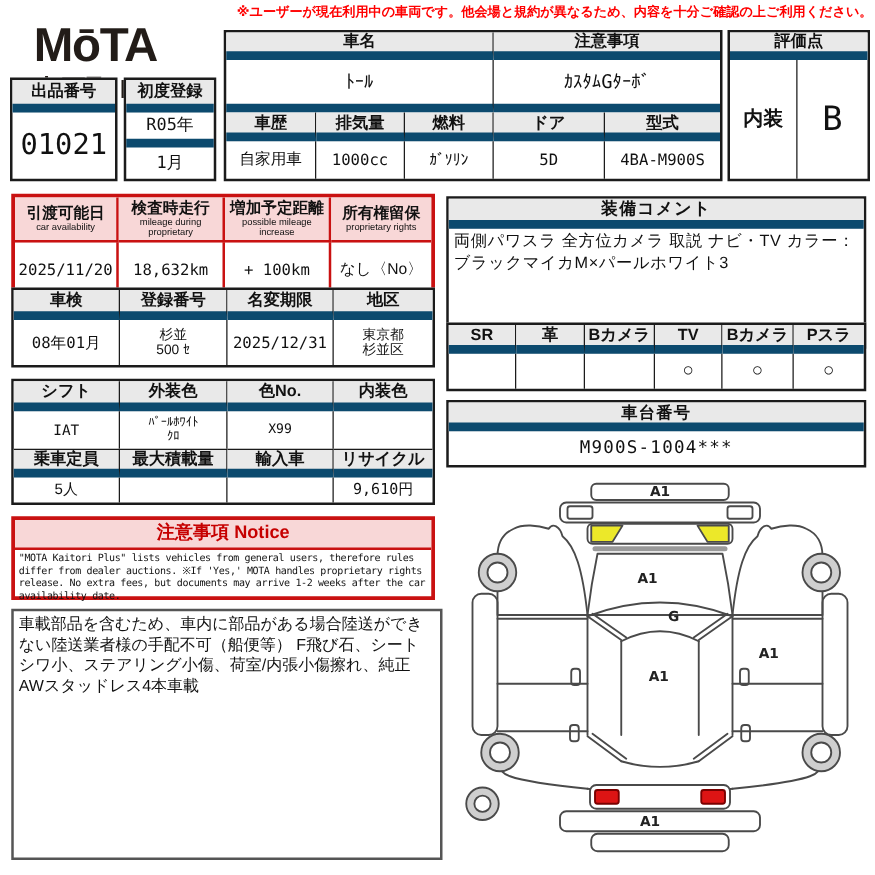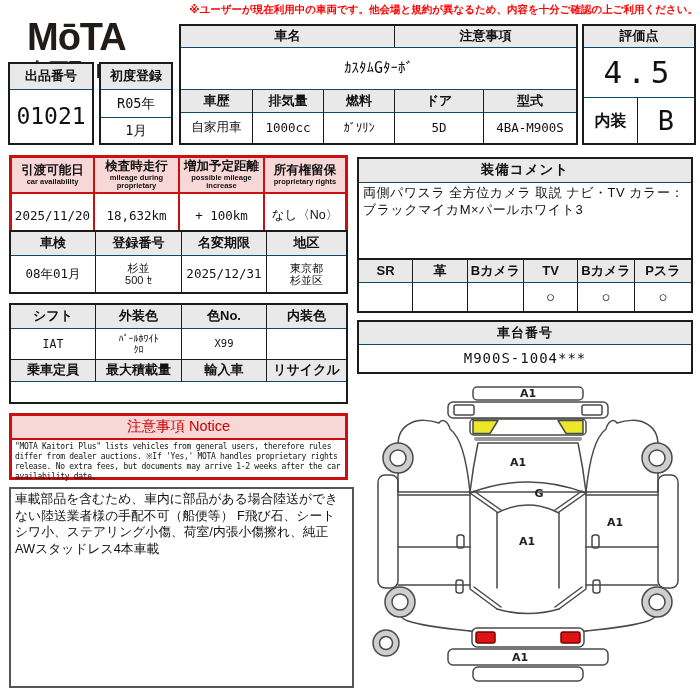--- a/index.html
+++ b/index.html
@@ -6,31 +6,31 @@
   html,body{width:700px;height:700px}
   body{position:relative;background:#fff;color:#111;
        font-family:"Liberation Sans","DejaVu Sans",sans-serif;overflow:hidden}
   .abs{position:absolute}
   .mono{font-family:"DejaVu Sans Mono","Liberation Sans",monospace}
   .tbl{position:absolute;display:flex;flex-direction:column;border:2px solid #1b1b1b;background:#fff}
   .tr{display:flex;width:100%;flex:none}
   .td{display:flex;flex-direction:column;align-items:center;justify-content:center;text-align:center;
       border-right:1px solid #1b1b1b;overflow:hidden;line-height:1.1}
   .td:last-child{border-right:0}
-  .bb{border-bottom:1px solid #0c4a6e}
+  .bb{border-bottom:7px solid #0c4a6e}
   .hd{background:#e9e9e9;font-weight:bold}
   .redbox{border:3px solid #c91111}
   .redbox .td{border-right:2px solid #c91111}
   .redbox .td:last-child{border-right:0}
   .redbox .bb{border-bottom:2px solid #c91111}
   .pink{background:#f8d7d7}
   .banner{position:absolute;top:3px;right:2px;font-size:10.5px;font-weight:bold;color:#f00;letter-spacing:0}
   .brand{position:absolute;left:27px;top:18px;font-size:38px;font-weight:bold;color:#221c18;letter-spacing:-1px;line-height:1}
   .brand-sub{position:absolute;left:27px;top:57px;font-size:21px;font-weight:bold;color:#221c18;letter-spacing:0}
-  .sublabel{font-size:7.5px;font-weight:bold;line-height:1.05}
+  .sublabel{font-size:7.5px;font-weight:normal;line-height:1.05}
   .lbl13{font-size:13px}
   .notice-body{font-family:"DejaVu Sans Mono",monospace;font-size:8px;line-height:1.25;text-align:left;
                align-items:flex-start;justify-content:flex-start;padding:2px 3px;letter-spacing:-0.3px}
   .comment-body{font-size:12.8px;line-height:1.3;text-align:left;align-items:flex-start;
                 justify-content:flex-start;padding:2px 4px}
   svg text{font-family:"DejaVu Sans","Liberation Sans",sans-serif;font-weight:600;fill:#222}
 </style>
 </head>
 <body>
 
@@ -59,20 +59,21 @@
       <div class="td mono" style="flex:1;font-size:13.5px">1月</div>
     </div>
 </div>
 
 <div class="tbl" style="left:179px;top:24px;width:399px;height:121px">
   <div class="tr" style="height:22px">
     <div class="td hd bb lbl13" style="width:214px">車名</div>
     <div class="td hd bb lbl13" style="flex:1">注意事項</div>
   </div>
   <div class="tr" style="height:42px">
+    <div class="td bb mono" style="width:214px;font-size:15px">ﾄｰﾙ</div>
     <div class="td bb mono" style="flex:1;font-size:15px">ｶｽﾀﾑGﾀｰﾎﾞ</div>
   </div>
   <div class="tr" style="height:23px">
     <div class="td hd bb lbl13" style="width:72px">車歴</div>
     <div class="td hd bb lbl13" style="width:71px">排気量</div>
     <div class="td hd bb lbl13" style="width:71px">燃料</div>
     <div class="td hd bb lbl13" style="width:89px">ドア</div>
     <div class="td hd bb lbl13" style="flex:1">型式</div>
   </div>
   <div class="tr" style="flex:1">
@@ -81,23 +82,20 @@
     <div class="td mono" style="width:71px;font-size:12.5px">ｶﾞｿﾘﾝ</div>
     <div class="td mono" style="width:89px;font-size:12.5px">5D</div>
     <div class="td mono" style="flex:1;font-size:12.5px">4BA-M900S</div>
   </div>
 </div>
 
 <div class="tbl" style="left:582px;top:24px;width:114px;height:121px">
   <div class="tr" style="height:22px">
       <div class="td hd bb lbl13" style="flex:1">評価点</div>
     </div>
-  <div class="tr" style="height:50px">
-      <div class="td bb mono" style="flex:1;font-size:31px;letter-spacing:5px">4.5</div>
-    </div>
   <div class="tr" style="flex:1">
     <div class="td" style="width:54px;font-size:16px;font-weight:bold">内装</div>
     <div class="td mono" style="flex:1;font-size:27px">B</div>
   </div>
 </div>
 
 <div class="tbl redbox" style="left:9px;top:155px;width:339px;height:85px">
   <div class="tr" style="height:36px">
     <div class="td hd pink bb" style="width:83px">
         <span style="font-size:12.5px">引渡可能日</span>
@@ -160,25 +158,31 @@
       </div>
     <div class="td mono" style="width:85px;font-size:10.5px">X99</div>
     <div class="td" style="flex:1"></div>
   </div>
   <div class="tr hdrow" style="height:23px">
     <div class="td hd bb lbl13" style="width:85px;border-top:1px solid #1b1b1b">乗車定員</div>
     <div class="td hd bb lbl13" style="width:86px;border-top:1px solid #1b1b1b">最大積載量</div>
     <div class="td hd bb lbl13" style="width:85px;border-top:1px solid #1b1b1b">輸入車</div>
     <div class="td hd bb lbl13" style="flex:1;border-top:1px solid #1b1b1b">リサイクル</div>
   </div>
+  <div class="tr" style="flex:1">
+    <div class="td" style="width:85px;font-size:12px">5人</div>
+    <div class="td" style="width:86px"></div>
+    <div class="td" style="width:85px"></div>
+    <div class="td mono" style="flex:1;font-size:12px">9,610円</div>
+  </div>
 </div>
 
 <div class="tbl redbox" style="left:9px;top:413px;width:339px;height:67px">
   <div class="tr" style="height:24px">
-      <div class="td pink bb" style="flex:1;font-size:14.5px;font-weight:normal;color:#c60000">注意事項 Notice</div>
+      <div class="td pink bb" style="flex:1;font-size:14.5px;font-weight:bold;color:#c60000">注意事項 Notice</div>
     </div>
   <div class="tr" style="flex:1">
       <div class="td notice-body" style="flex:1">"MOTA Kaitori Plus" lists vehicles from general users, therefore rules differ from dealer auctions. ※If 'Yes,' MOTA handles proprietary rights release. No extra fees, but documents may arrive 1-2 weeks after the car availability date.</div>
     </div>
 </div>
 
 <div class="tbl" style="left:9px;top:487px;width:345px;height:201px;border-color:#555">
   <div class="tr" style="flex:1">
       <div class="td comment-body" style="flex:1">車載部品を含むため、車内に部品がある場合陸送ができない陸送業者様の手配不可（船便等） F飛び石、シートシワ小、ステアリング小傷、荷室/内張小傷擦れ、純正AWスタッドレス4本車載</div>
     </div>

